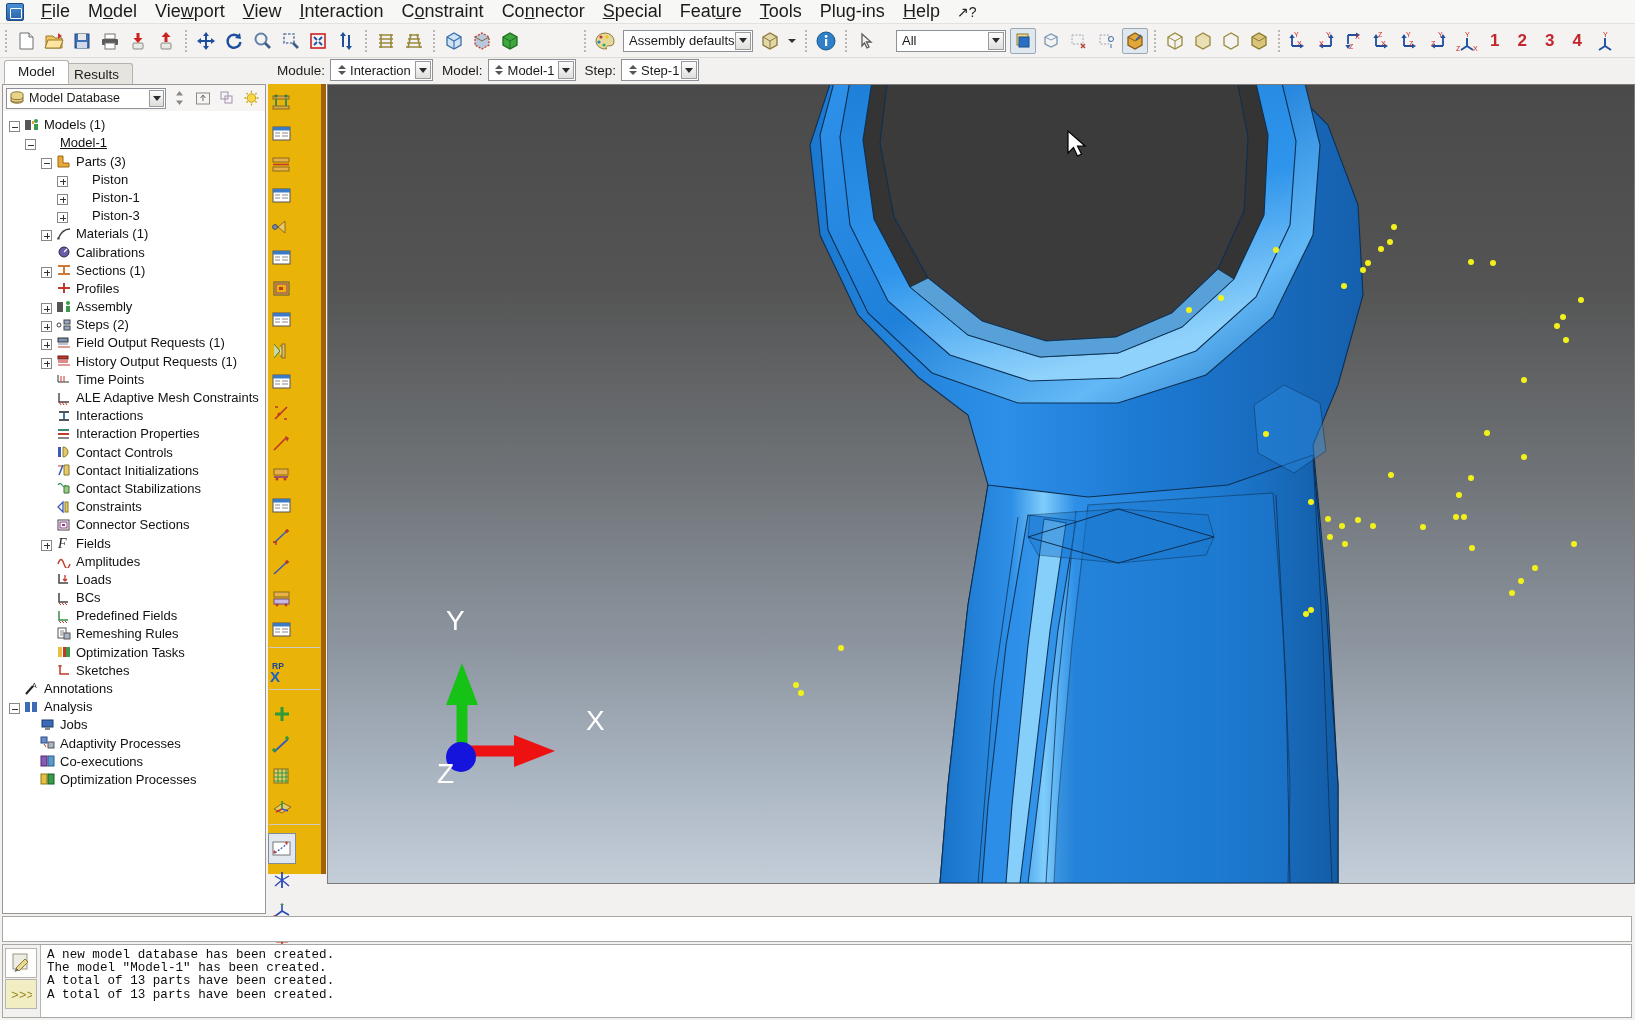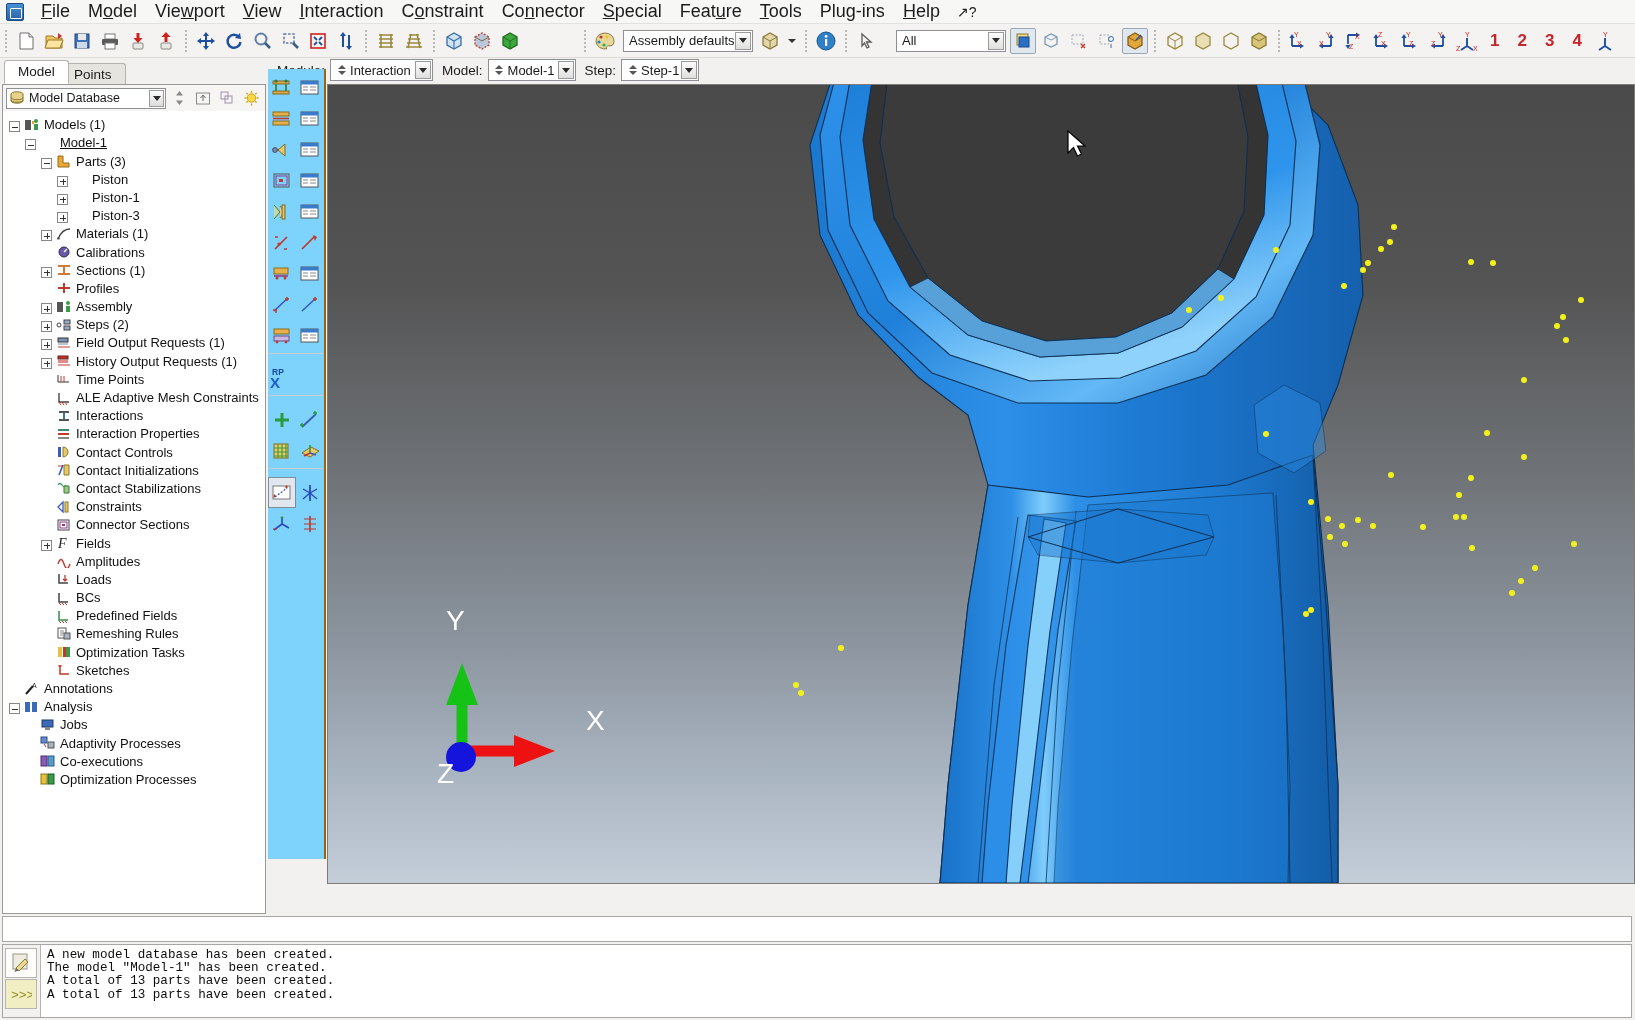--- a/index.html
+++ b/index.html
@@ -112,22 +112,22 @@
   .exp::before { content:""; position:absolute; left:2px; top:4.5px; width:6px; height:1px; background:#333; }
   .exp.plus::after { content:""; position:absolute; left:4.5px; top:2px; width:1px; height:6px; background:#333; }
   .exp.none { border: none; background: none; }
   .exp.none::before { display:none; }
   .tico { width: 17px; height: 15px; margin-right: 4px; flex: none; display:flex; align-items:center; justify-content:center; }
   .tlabel { color: #111; }
   .tlabel.underline { text-decoration: underline; }
 
   
   .toolbox {
-    position: absolute; left: 268px; top: 69px; width: 58px; height: 790px;
-    background: #7dd3fc; border-right: 2px solid #a16207;
+    position: absolute; left: 268px; top: 84px; width: 58px; height: 790px;
+    background: #eab308; border-right: 5px solid #a16207;
     display: flex; flex-wrap: wrap; align-content: flex-start; padding-top: 3px;
   }
   .tbx {
     width: 28px; height: 31px; display: flex; align-items: center; justify-content: center;
     border: 1px solid transparent;
   }
   .tbx.sel { border: 1px solid #7f8c99; background: #e0e7ee; }
   .tbx-sep { width: 56px; height: 7px; border-top: 1px solid #cdcbc6; margin: 2px 1px; }
 
   
@@ -525,21 +525,21 @@
           <g stroke="#1d4f9e" stroke-width="1.9" fill="none">
             <path d="M12 16 v-8 M12 16 l-6 4 M12 16 l6 4"></path>
           </g>
           <text x="10" y="7" font-size="7" fill="#cc2222">Y</text>
         </svg>
     </div>
   </div>
 
   <div class="lefttabs">
     <div class="ltab active">Model</div>
-    <div class="ltab inactive">Points</div>
+    <div class="ltab inactive">Results</div>
   </div>
 
   <div class="modulebar">
     <span class="lbl">Module:</span>
     <div class="combo" style="width:103px;">
       <span class="spin">
           <i class="up"></i>
           <i class="dn"></i>
         </span>
       <span>Interaction</span>

